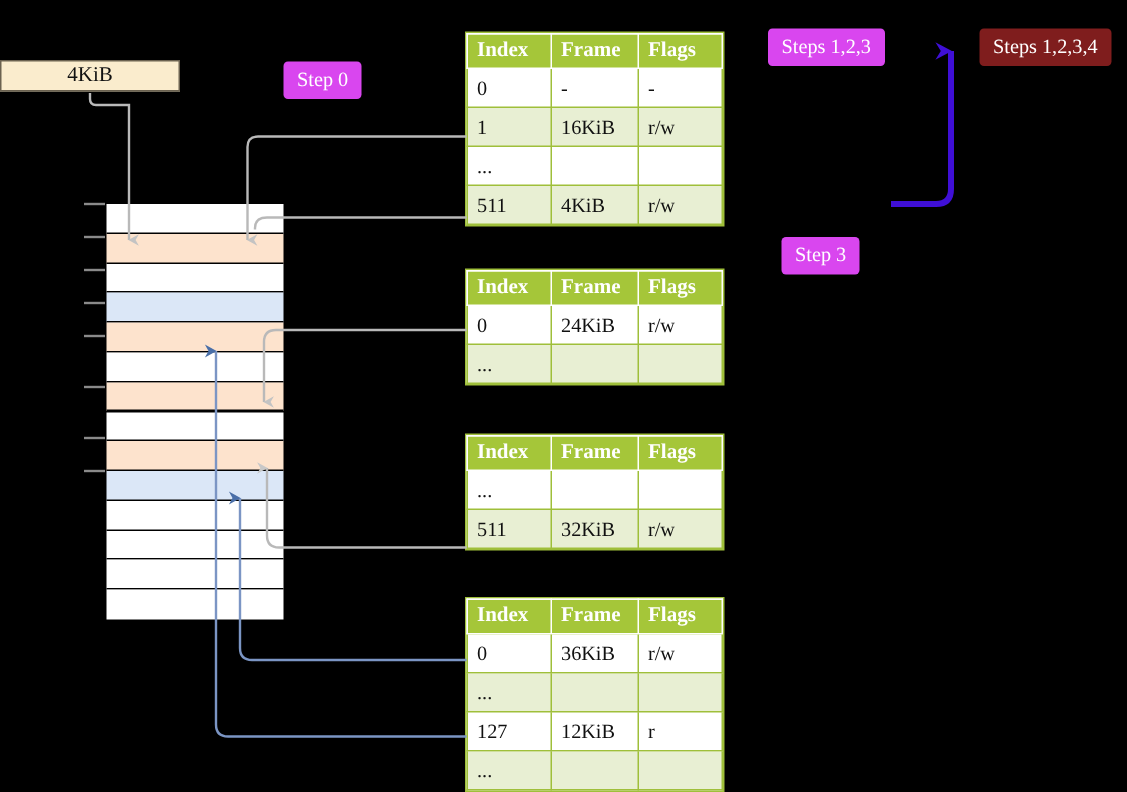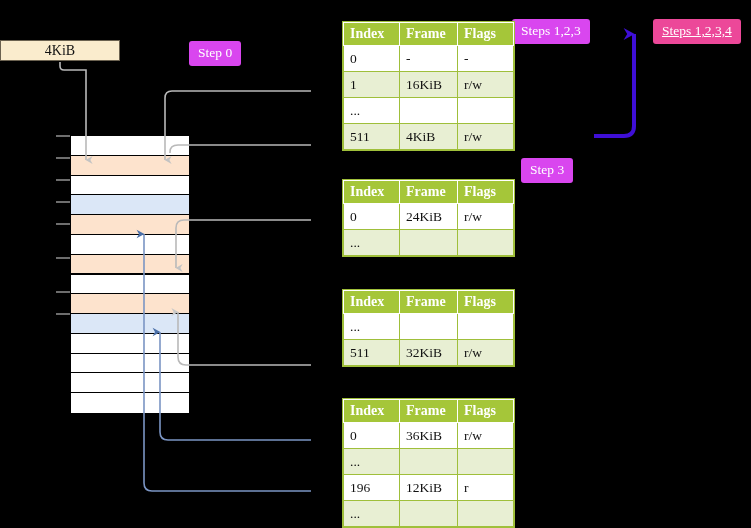--- a/index.html
+++ b/index.html
@@ -21,21 +21,21 @@
     position: absolute;
     color: #ffffff;
     font-size: 13.5px;
     line-height: 1;
     padding: 5px 9px 6px 9px;
     border-radius: 3px;
     white-space: nowrap;
     font-family: "Liberation Serif", "DejaVu Serif", serif;
   }
   .badge-red { background: #d946ef; }
-  .badge-blue { background: #ec4899; text-decoration: underline; }
+  .badge-blue { background: #7f1d1d; }
 
   
   .memblock {
     position: absolute;
     background: #faeccd;
     border: 1px solid #6b6250;
     color: #111111;
     font-size: 14px;
     display: flex;
     align-items: center;
@@ -62,21 +62,20 @@
 
   
   .ptable {
     position: absolute;
     border-collapse: collapse;
     background: #ffffff;
     font-size: 13.5px;
     color: #111111;
     table-layout: fixed;
     box-shadow: 0 0 0 1px #9fbf3a;
-    margin-left: 32px;
   }
   .ptable th {
     background: #a5c639;
     color: #ffffff;
     font-weight: bold;
     text-align: left;
     padding: 3px 6px;
     border: 1px solid #ffffff;
     font-size: 14px;
   }
@@ -251,21 +250,21 @@
           <td>0</td>
           <td>36KiB</td>
           <td>r/w</td>
         </tr>
         <tr class="alt">
           <td>...</td>
           <td></td>
           <td></td>
         </tr>
         <tr>
-          <td>196</td>
+          <td>127</td>
           <td>12KiB</td>
           <td>r</td>
         </tr>
         <tr class="alt">
           <td>...</td>
           <td></td>
           <td></td>
         </tr>
       </tbody>
   </table>

